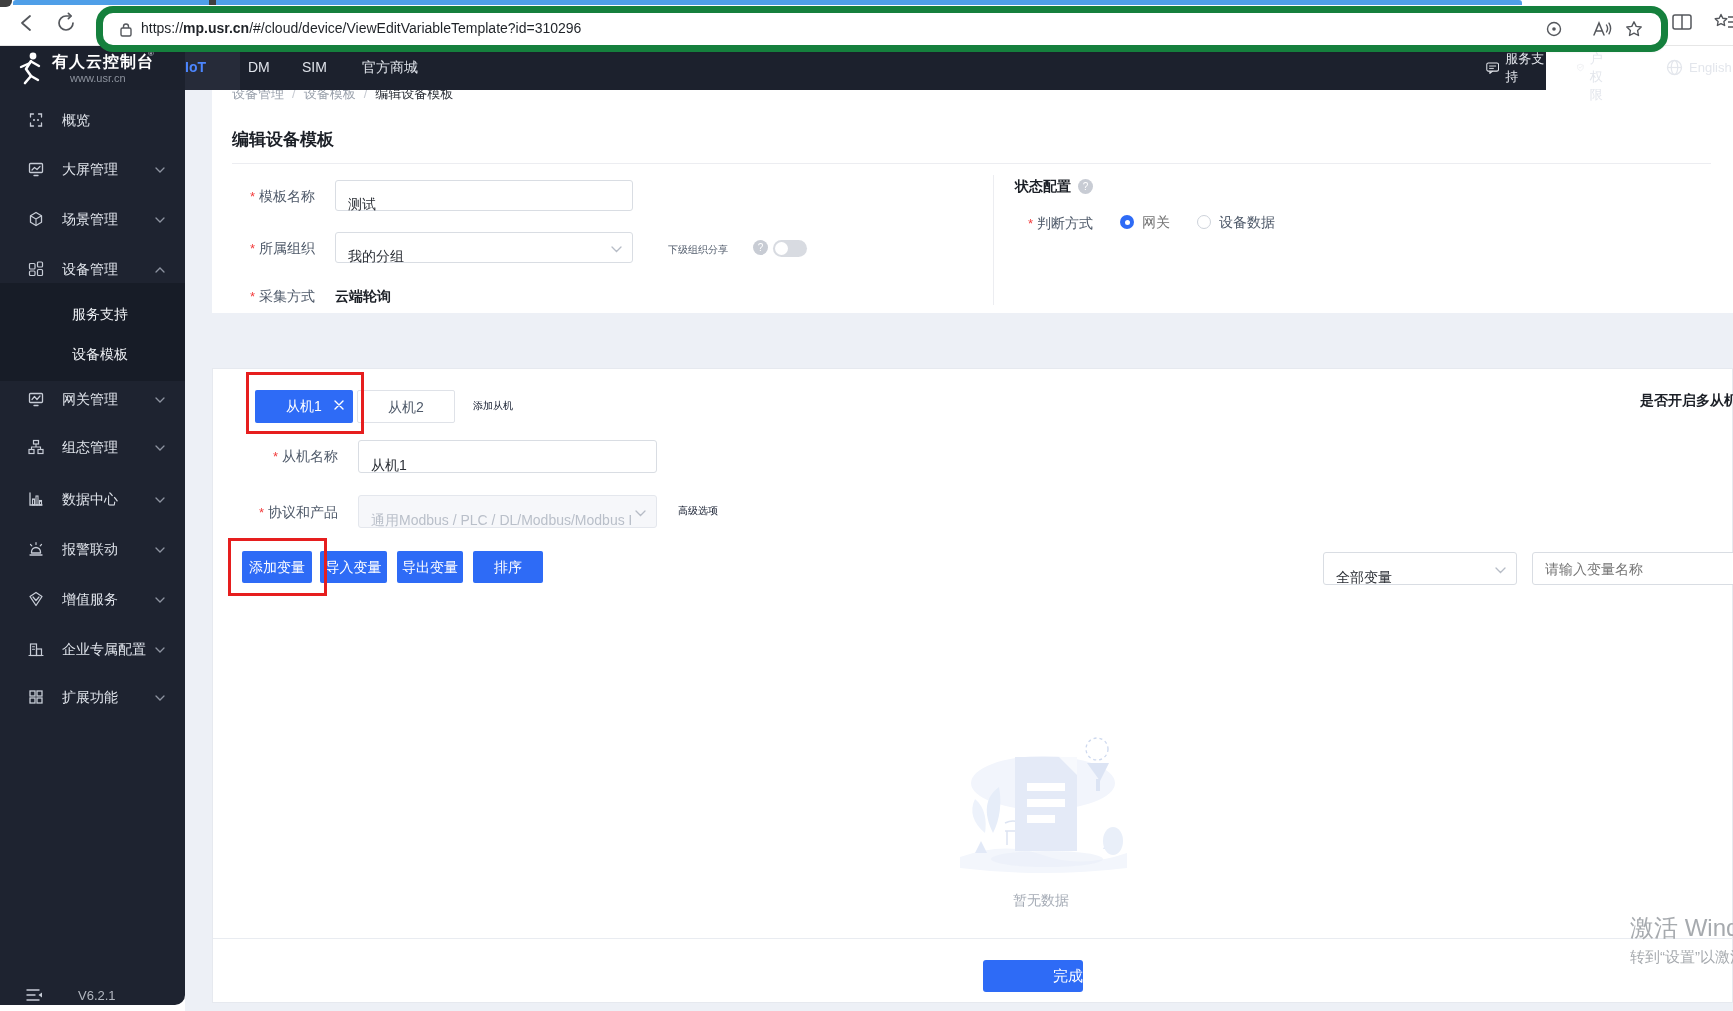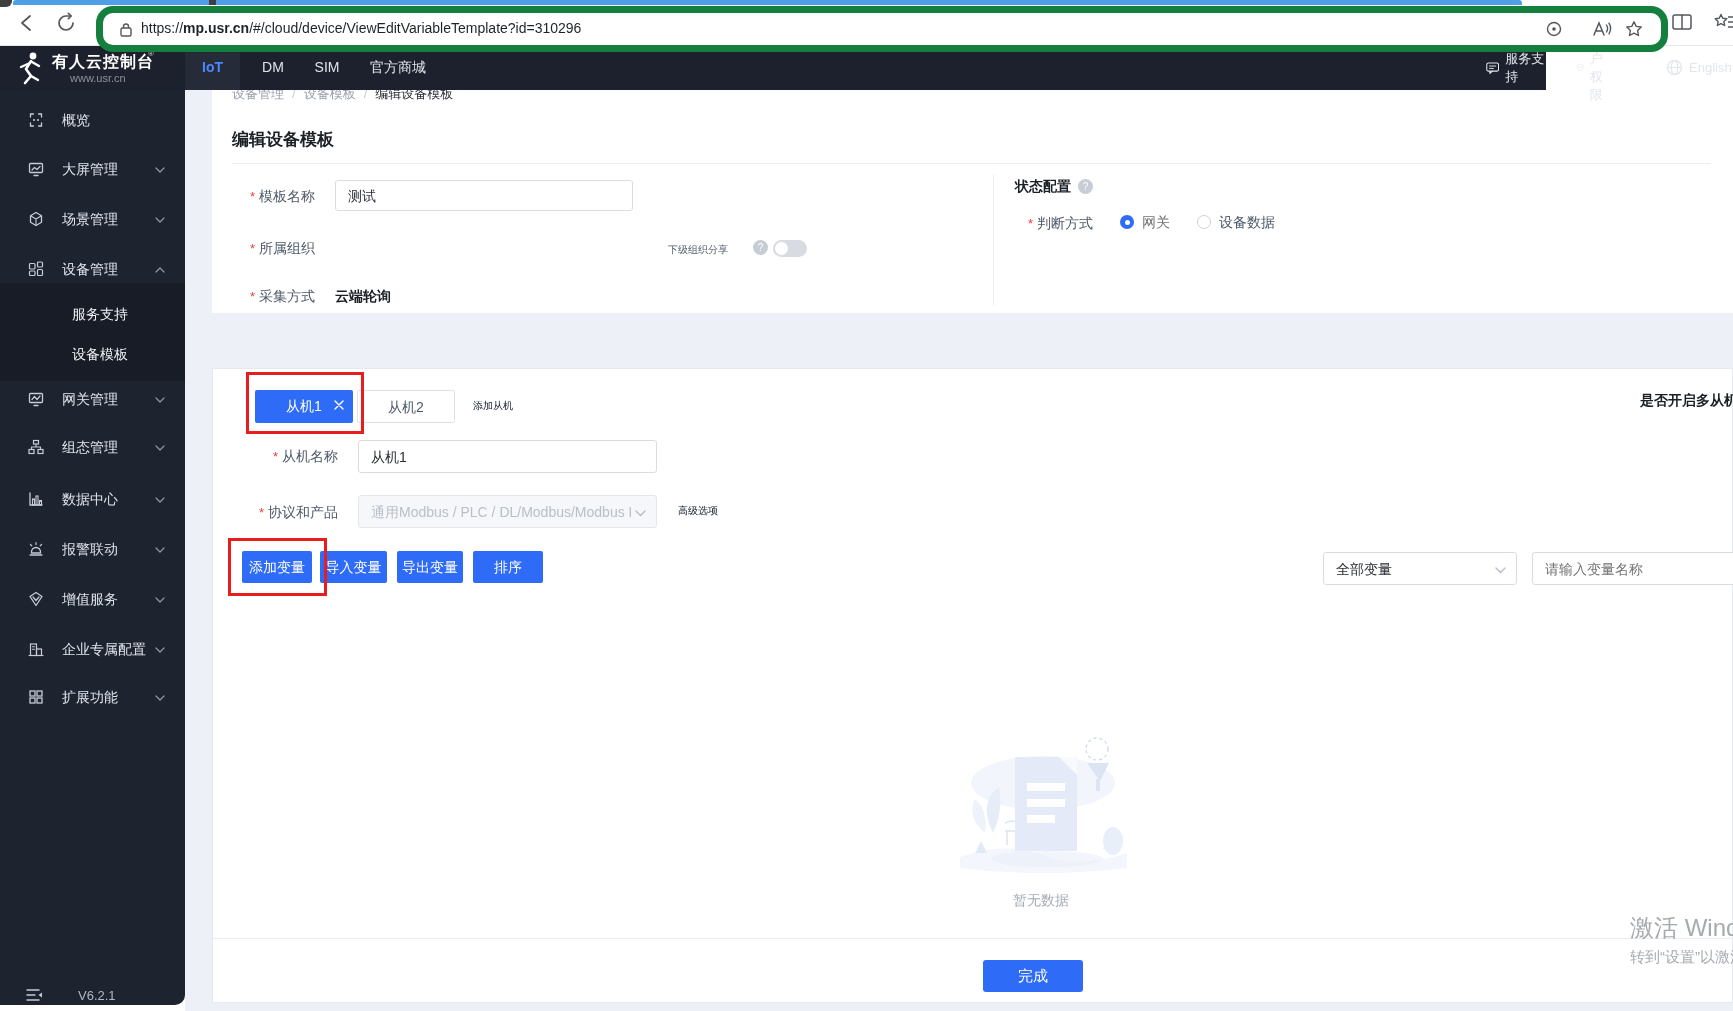--- a/index.html
+++ b/index.html
@@ -16,21 +16,21 @@
   .chrome-ico{position:absolute;top:11px;color:#54575c;cursor:pointer}
   .url-pill{position:absolute;left:96px;top:6px;width:1558px;height:32px;border:7px solid #15803d;border-radius:17px;background:#fff;box-shadow:0 1px 2px rgba(0,0,0,.04)}
   .url-text{position:absolute;left:38px;top:7px;font-size:14px;color:#1f2328;white-space:nowrap}
   .url-text b{font-weight:bold}
 
   
   .topnav{position:absolute;left:0;top:45px;width:1546px;height:45px;background:#1c212d;z-index:50}
   .logo-title{position:absolute;left:52px;top:7px;color:#fff;font-size:16px;font-weight:bold;letter-spacing:1px}
   .logo-reg{position:absolute;left:148px;top:4px;color:#cfd3da;font-size:8px}
   .logo-sub{position:absolute;left:70px;top:27px;color:#8d939e;font-size:11px}
-  .nav-tab{position:absolute;top:0;height:45px;line-height:45px;text-align:center;font-size:14px;color:#dfe3ea;cursor:pointer}
+  .nav-tab{position:absolute;top:0;height:45px;line-height:45px;text-align:left;font-size:14px;color:#dfe3ea;cursor:pointer}
   .nav-tab.active{background:#262b39;color:#4c86ff;font-weight:bold}
   .nav-right{position:absolute;top:0;height:45px;display:flex;align-items:center;color:#e3e6ec;font-size:13px;cursor:pointer}
   .nav-right svg{margin-right:6px}
 
   
   .sidebar{position:absolute;left:0;top:90px;width:185px;height:915px;background:#1e2330;z-index:40;border-bottom-right-radius:10px}
   .submenu-band{position:absolute;left:0;top:193px;width:185px;height:98px;background:#171c27}
   .sb-item{position:absolute;left:0;width:160px;height:22px;cursor:pointer}
   .sb-ico{position:absolute;left:28px;top:2px;color:#c7ccd6}
   .sb-label{position:absolute;left:62px;top:2px;font-size:14px;color:#dfe3ea;white-space:nowrap}
@@ -46,21 +46,21 @@
   .breadcrumb{position:absolute;left:232px;top:85px;z-index:10;font-size:13px;white-space:nowrap}
   .bc-link{color:#99a0ab;cursor:pointer}
   .bc-sep{color:#c6cad1;margin:0 8px}
   .bc-cur{color:#2a2e35;font-weight:500}
   .page-title{position:absolute;left:232px;top:128px;font-size:17px;font-weight:bold;color:#1b1f26}
   .hline{position:absolute;background:#ecedf1;height:1px}
   .vline{position:absolute;background:#ecedf1;width:1px}
 
   .f-label{position:absolute;width:110px;text-align:right;font-size:14px;color:#4e5969;white-space:nowrap}
   .req{color:#f23c3c;margin-right:4px;font-size:13px}
-  .f-input{position:absolute;height:31px;border:1px solid #d9dde3;border-radius:3px;background:#fff;font-size:14px;color:#2a2e35;line-height:31px;padding:0 12px;box-sizing:border-box}
+  .f-input{position:absolute;height:31px;border:1px solid #d9dde3;border-radius:3px;background:#fff;font-size:14px;color:#2a2e35;line-height:31px;padding:8px 12px;box-sizing:border-box}
   .f-select{cursor:pointer}
   .f-select .chev{position:absolute;right:10px;top:13px;color:#b6bcc6}
   .f-static{position:absolute;font-size:14px;font-weight:bold;color:#1b1f26}
   .link{color:#0f172a;font-size:10px;cursor:pointer;position:absolute;white-space:nowrap}
   .qmark{position:absolute;width:15px;height:15px;border-radius:50%;background:#c8ccd4;color:#fff;font-size:10px;line-height:15px;text-align:center}
   .toggle{position:absolute;width:34px;height:17px;border-radius:9px;background:#d8dbe1;cursor:pointer}
   .toggle .knob{position:absolute;left:2px;top:2px;width:13px;height:13px;border-radius:50%;background:#fff}
 
   .radio{position:absolute;width:14px;height:14px;border-radius:50%;box-sizing:border-box;cursor:pointer}
   .radio.on{background:#2e6bf6}
@@ -71,21 +71,21 @@
   .red-box{position:absolute;border:3px solid #e61e1e;z-index:30;pointer-events:none}
   .tab-btn{position:absolute;top:390px;width:98px;height:33px;line-height:33px;text-align:center;font-size:14px;border-radius:2px;cursor:pointer;box-sizing:border-box}
   .tab-btn.active{background:#2e6bf6;color:#fff}
   .tab-btn.plain{background:#fff;border:1px solid #dfe2e8;color:#4e5969}
   .tab-close{position:absolute;right:9px;top:10px;color:#fff}
 
   .btn-blue{position:absolute;top:551px;height:32px;line-height:32px;text-align:center;background:#2e6bf6;color:#fff;font-size:14px;border-radius:2px;cursor:pointer}
   .thead{position:absolute;left:230px;top:605px;width:1481px;height:40px;background:#f5f6f9}
   .th{position:absolute;top:12px;font-size:13px;font-weight:bold;color:#20242b;white-space:nowrap}
   .empty-text{position:absolute;left:991px;top:892px;width:100px;text-align:center;font-size:14px;color:#a6acb6}
-  .done-btn{position:absolute;left:983px;top:960px;width:100px;height:32px;line-height:32px;text-align:center;background:#2e6bf6;color:#fff;font-size:15px;border-radius:3px;cursor:pointer}
+  .done-btn{position:absolute;left:983px;top:960px;width:100px;height:32px;line-height:32px;text-align:right;background:#2e6bf6;color:#fff;font-size:15px;border-radius:3px;cursor:pointer}
 
   .watermark{position:absolute;left:1630px;top:912px;z-index:25;color:#9da1a6;white-space:nowrap}
   .wm1{font-size:24px;opacity:.9}
   .wm2{font-size:15px;margin-top:4px;opacity:.9}
 </style>
 </head>
 <body>
 
 <div id="app">
 
@@ -334,20 +334,26 @@
   <div class="panel" style="left:212px;top:90px;width:1521px;height:223px"></div>
 
   <div class="page-title">编辑设备模板</div>
   <div class="hline" style="left:232px;top:163px;width:1479px"></div>
   <div class="vline" style="left:993px;top:175px;height:130px"></div>
 
   <div class="f-label" style="left:205px;top:188px"><span class="req">*</span><span>模板名称</span></div>
   <div class="f-input" style="left:335px;top:180px;width:298px">测试</div>
 
   <div class="f-label" style="left:205px;top:240px"><span class="req">*</span><span>所属组织</span></div>
+  <div class="f-input f-select" style="left:335px;top:232px;width:298px">
+    <span>我的分组</span>
+    <svg class="chev" width="11" height="7" viewBox="0 0 11 7">
+        <path d="M1 1 L5.5 5.5 L10 1" fill="none" stroke="currentColor" stroke-width="1.3" stroke-linecap="round"></path>
+      </svg>
+  </div>
   <div class="f-label" style="left:610px;top:240px;width:140px;text-align:left;left:668px"><span style="font-size:10px">下级组织分享</span></div>
   <div class="qmark" style="left:753px;top:240px">?</div>
   <div class="toggle" style="left:773px;top:240px">
       <div class="knob"></div>
     </div>
 
   <div class="f-label" style="left:205px;top:288px"><span class="req">*</span><span>采集方式</span></div>
   <div class="f-static" style="left:335px;top:288px">云端轮询</div>
 
   <div class="f-static" style="left:1015px;top:178px">状态配置</div>

